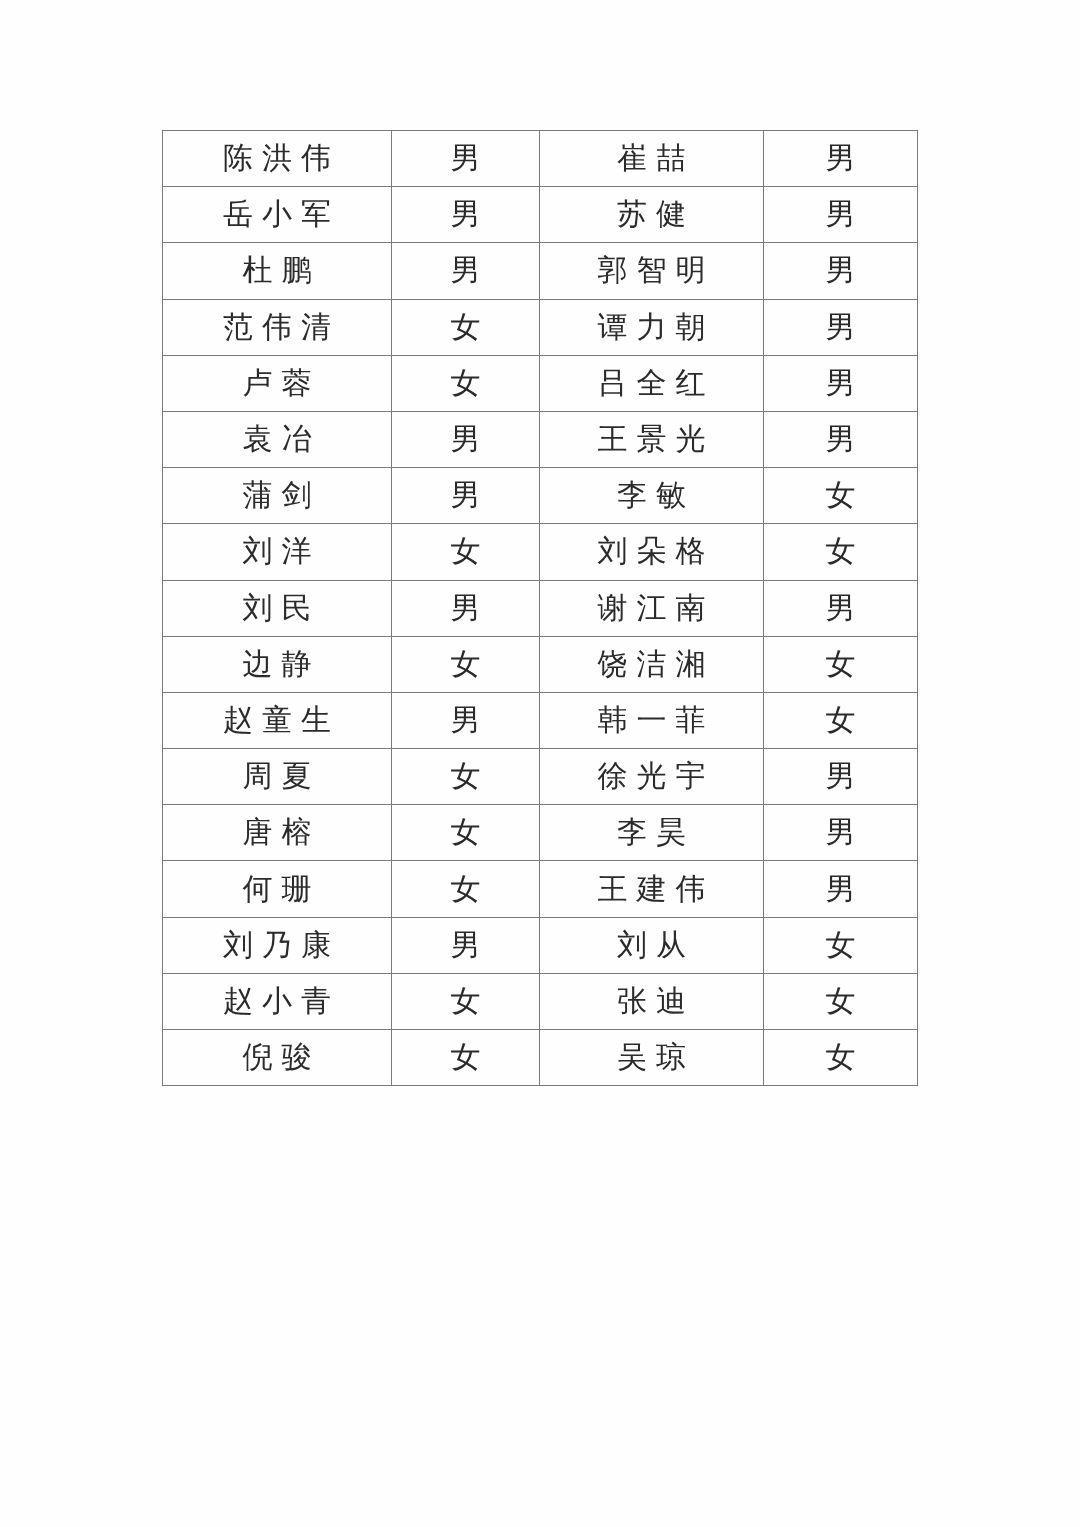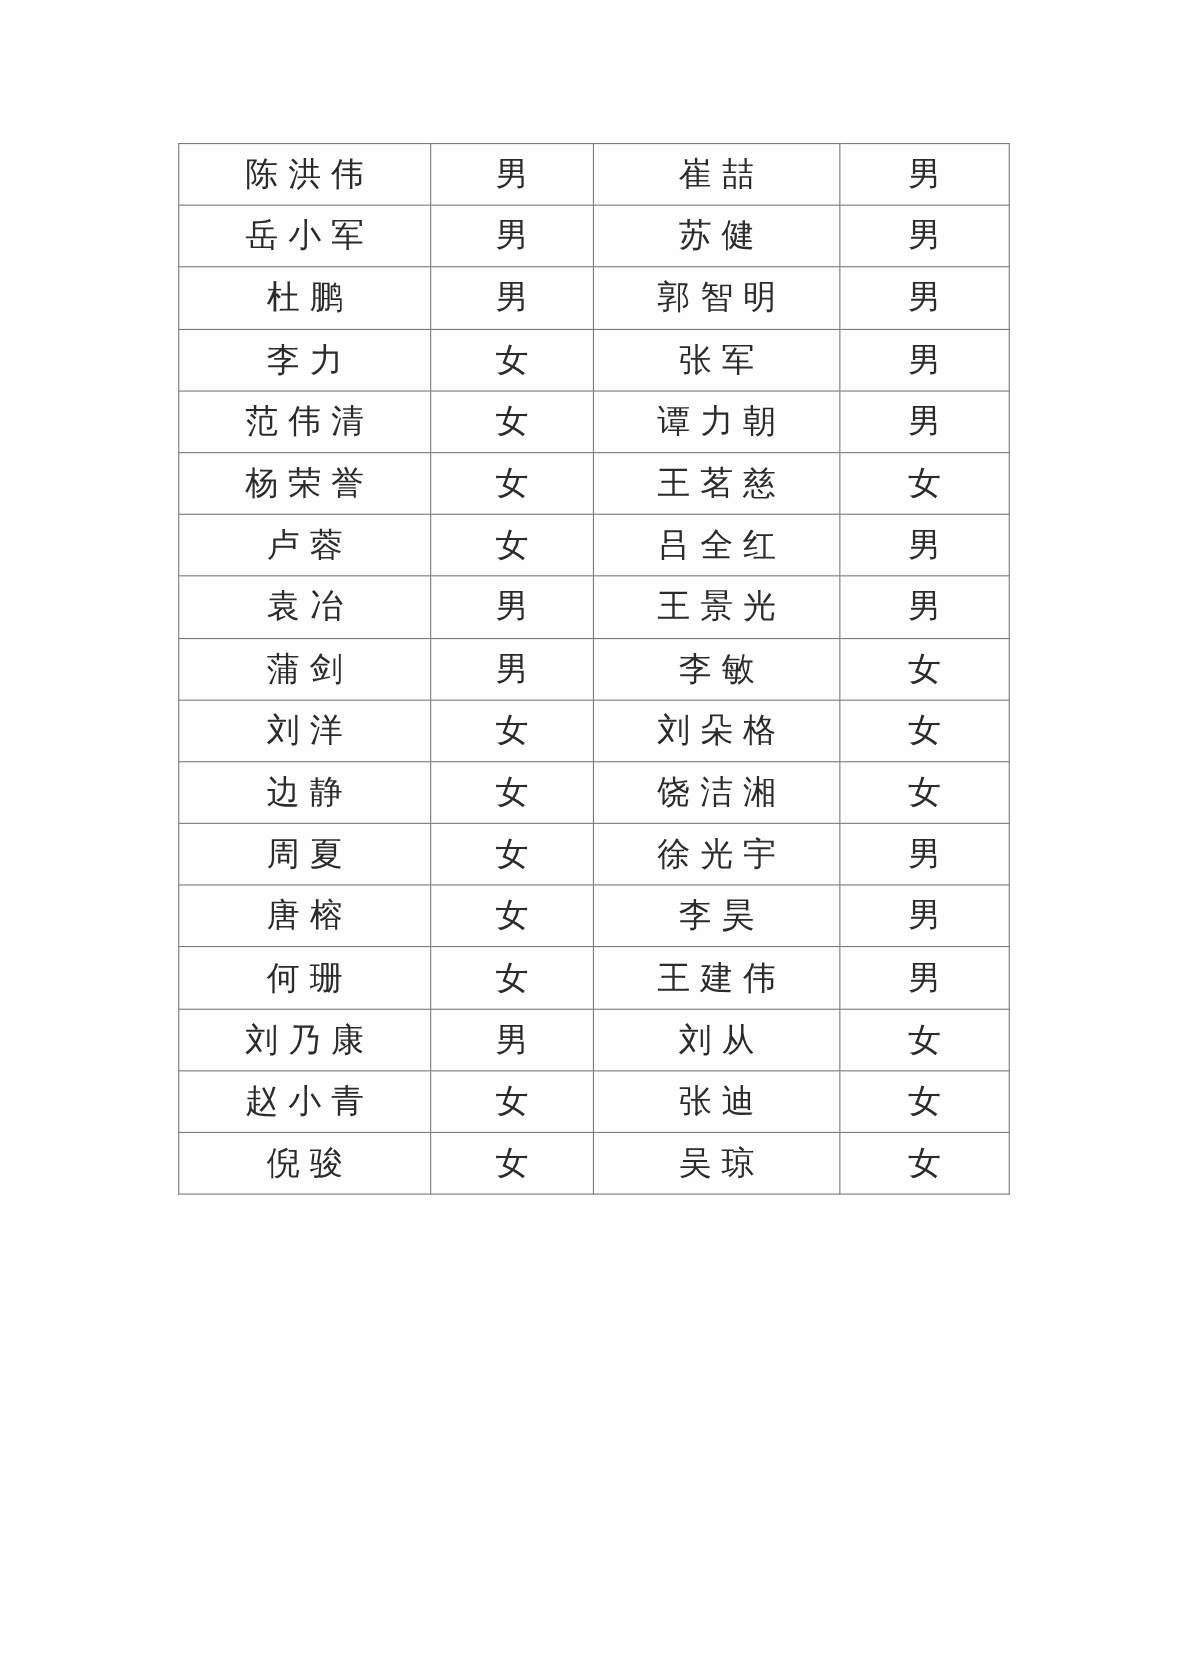--- a/index.html
+++ b/index.html
@@ -66,36 +66,24 @@
         <td>苏健</td>
         <td>男</td>
       </tr>
       <tr>
         <td>杜鹏</td>
         <td>男</td>
         <td>郭智明</td>
         <td>男</td>
       </tr>
       <tr>
-        <td>李力</td>
-        <td>女</td>
-        <td>张军</td>
-        <td>男</td>
-      </tr>
-      <tr>
         <td>范伟清</td>
         <td>女</td>
         <td>谭力朝</td>
         <td>男</td>
-      </tr>
-      <tr>
-        <td>杨荣誉</td>
-        <td>女</td>
-        <td>王茗慈</td>
-        <td>女</td>
       </tr>
       <tr>
         <td>卢蓉</td>
         <td>女</td>
         <td>吕全红</td>
         <td>男</td>
       </tr>
       <tr>
         <td>袁冶</td>
         <td>男</td>
@@ -108,23 +96,35 @@
         <td>李敏</td>
         <td>女</td>
       </tr>
       <tr>
         <td>刘洋</td>
         <td>女</td>
         <td>刘朵格</td>
         <td>女</td>
       </tr>
       <tr>
+        <td>刘民</td>
+        <td>男</td>
+        <td>谢江南</td>
+        <td>男</td>
+      </tr>
+      <tr>
         <td>边静</td>
         <td>女</td>
         <td>饶洁湘</td>
+        <td>女</td>
+      </tr>
+      <tr>
+        <td>赵童生</td>
+        <td>男</td>
+        <td>韩一菲</td>
         <td>女</td>
       </tr>
       <tr>
         <td>周夏</td>
         <td>女</td>
         <td>徐光宇</td>
         <td>男</td>
       </tr>
       <tr>
         <td>唐榕</td>

